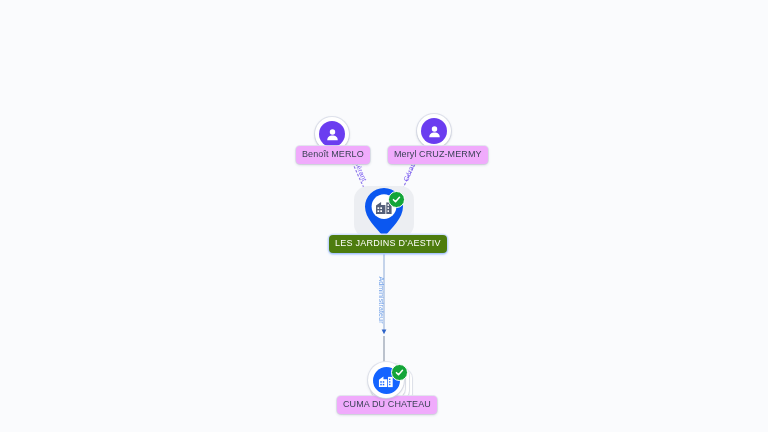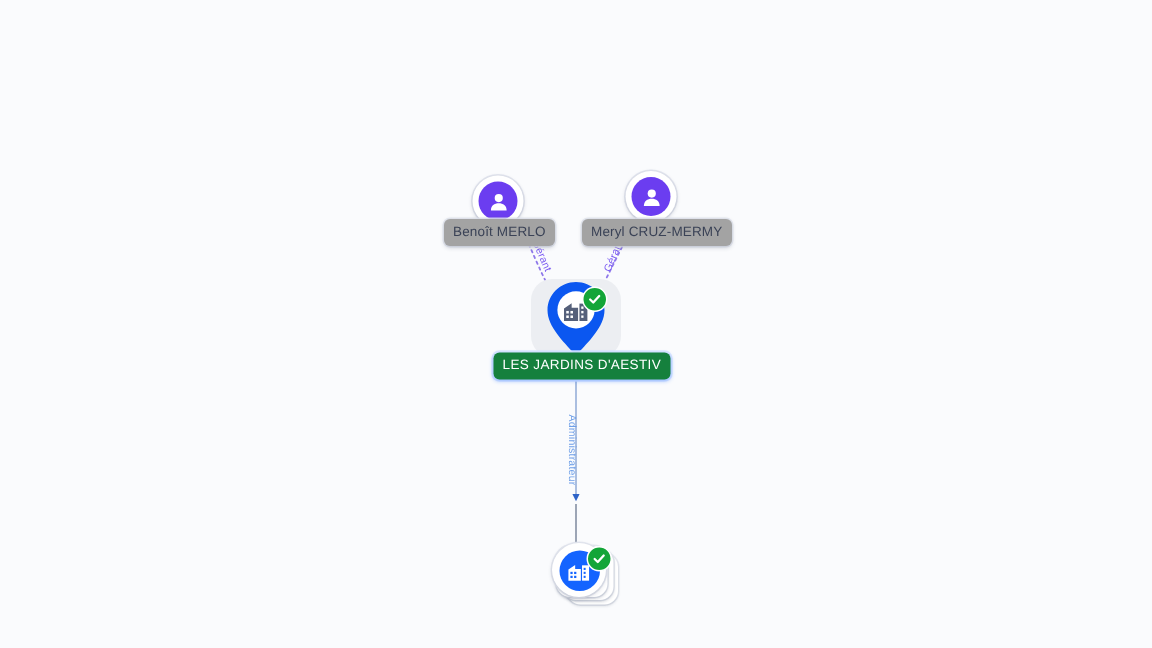--- a/index.html
+++ b/index.html
@@ -55,31 +55,31 @@
     display: flex;
     align-items: center;
     justify-content: center;
   }
   .person-avatar svg { display: block; }
 
   
   .chip {
     position: absolute;
     white-space: nowrap;
-    background: #a3a3a3;
+    background: #f0abfc;
     color: #3a4256;
     font-size: 9px;
     line-height: 11px;
     letter-spacing: 0.1px;
     padding: 3px 6px 4px 6px;
     border-radius: 4px;
     box-shadow: 0 1px 3px rgba(40,50,80,0.20), 0 0 0 1px rgba(228,231,240,0.85);
   }
   .chip-primary {
-    background: #15803d;
+    background: #4d7c0f;
     color: #ffffff;
     font-size: 9px;
     letter-spacing: 0.25px;
     box-shadow: 0 1px 3px rgba(20,100,255,0.40), 0 0 0 1.5px rgba(220,232,255,0.95);
   }
 
   
   .pin-halo {
     position: absolute;
     width: 60px;
@@ -270,15 +270,16 @@
           </svg>
         </div>
       </div>
       <div class="badge" style="left:25px; top:2px;">
         <svg width="9" height="9" viewBox="0 0 10 10" aria-hidden="true">
           <path d="M1.6,5.2 L3.9,7.4 L8.3,2.6" stroke="#ffffff" stroke-width="1.7" fill="none" stroke-linecap="round" stroke-linejoin="round"></path>
         </svg>
       </div>
     </div>
 
+    <div class="chip" style="left:-29px; top:34px;">CUMA DU CHATEAU</div>
   </div>
 
 </div>
 
 </body></html>

